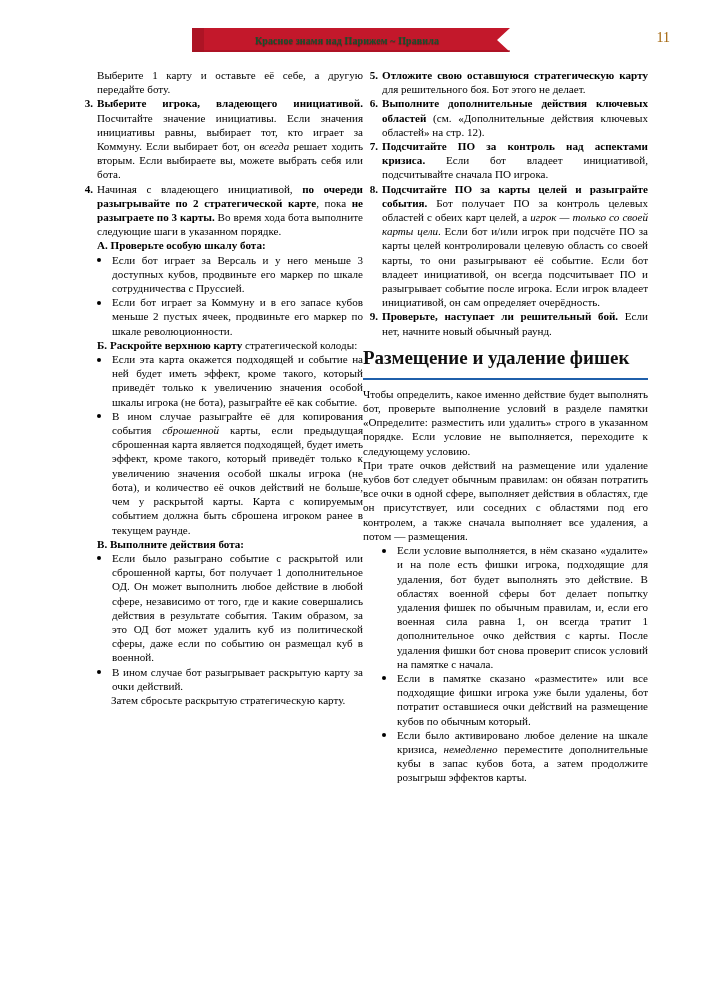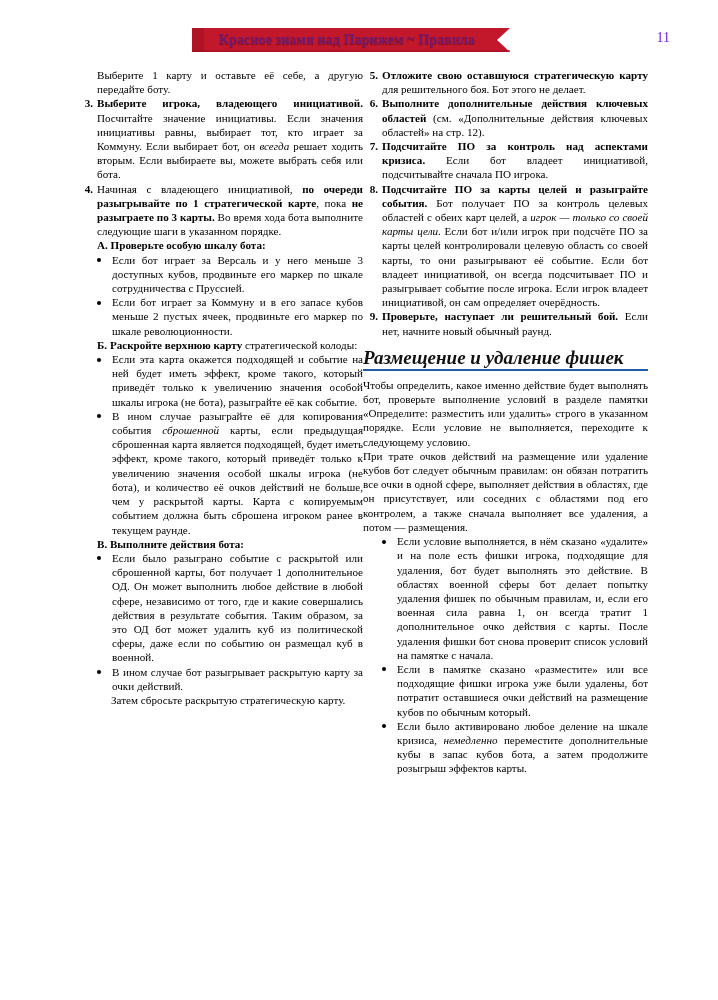--- a/index.html
+++ b/index.html
@@ -38,35 +38,35 @@
   }
   .banner-text {
     position: absolute;
     left: 0;
     top: 0;
     width: 310px;
     height: 28px;
     display: flex;
     align-items: center;
     justify-content: center;
-    color: #701a75;
+    color: #14532d;
     font-family: "Liberation Serif", "DejaVu Serif", serif;
     font-weight: bold;
-    font-size: 14px;
+    font-size: 10px;
     letter-spacing: 0.1px;
     white-space: nowrap;
     text-shadow: 0 1px 1px rgba(0,0,0,.35);
   }
   .page-number {
     position: absolute;
     right: 48px;
     top: 30px;
     font-size: 14px;
     font-family: "Liberation Serif", "DejaVu Serif", serif;
-    color: #6d28d9;
+    color: #a16207;
   }
 
   
   .columns {
     position: absolute;
     top: 68px;
     left: 0;
     width: 692px;
     height: 920px;
   }
@@ -133,22 +133,21 @@
   .plain-indent-b { padding-left: 14px; }
 
   b, strong { font-weight: bold; margin-top: 34px; }
   i, em { font-style: italic; }
 
   
   .section-head {
     margin-top: 9px;
     margin-bottom: 7px;
     border-bottom: 2.4px solid #1f5faa;
-    padding-bottom: 0;
-    font-style: italic;
+    padding-bottom: 9px;
   }
   .section-head h2 {
     margin: 0;
     font-size: 19px;
     line-height: 22px;
     font-weight: bold;
     font-family: "Liberation Serif", "DejaVu Serif", serif;
     color: #111;
     white-space: nowrap;
   }
@@ -176,21 +175,21 @@
 
     <p class="plain-indent">Выберите 1 карту и оставьте её себе, а другую передайте боту.</p>
 
     <div class="num-item">
       <span class="num">3.</span>
       <p><b>Выберите игрока, владеющего инициативой.</b><span> Посчитайте значение инициативы. Если значения инициативы равны, выбирает тот, кто играет за Коммуну. Если выбирает бот, он </span><i>всегда</i><span> решает ходить вторым. Если выбираете вы, можете выбрать себя или бота.</span></p>
     </div>
 
     <div class="num-item">
       <span class="num">4.</span>
-      <p><span>Начиная с владеющего инициативой, </span><b>по очереди разыгрывайте по 1 стратегической карте</b><span>, пока </span><b>не разыграете по 3 карты.</b><span> Во время хода бота выполните следующие шаги в указанном порядке.</span></p>
+      <p><span>Начиная с владеющего инициативой, </span><b>по очереди разыгрывайте по 2 стратегической карте</b><span>, пока </span><b>не разыграете по 3 карты.</b><span> Во время хода бота выполните следующие шаги в указанном порядке.</span></p>
     </div>
 
     <div class="letter-item plain-indent">
       <p><b>А.</b> <b>Проверьте особую шкалу бота:</b></p>
     </div>
     <ul class="bullets">
       <li>Если бот играет за Версаль и у него меньше 3 доступных кубов, продвиньте его маркер по шкале сотрудничества с Пруссией.</li>
       <li>Если бот играет за Коммуну и в его запасе кубов меньше 2 пустых ячеек, продвиньте его маркер по шкале революционности.</li>
     </ul>
 

